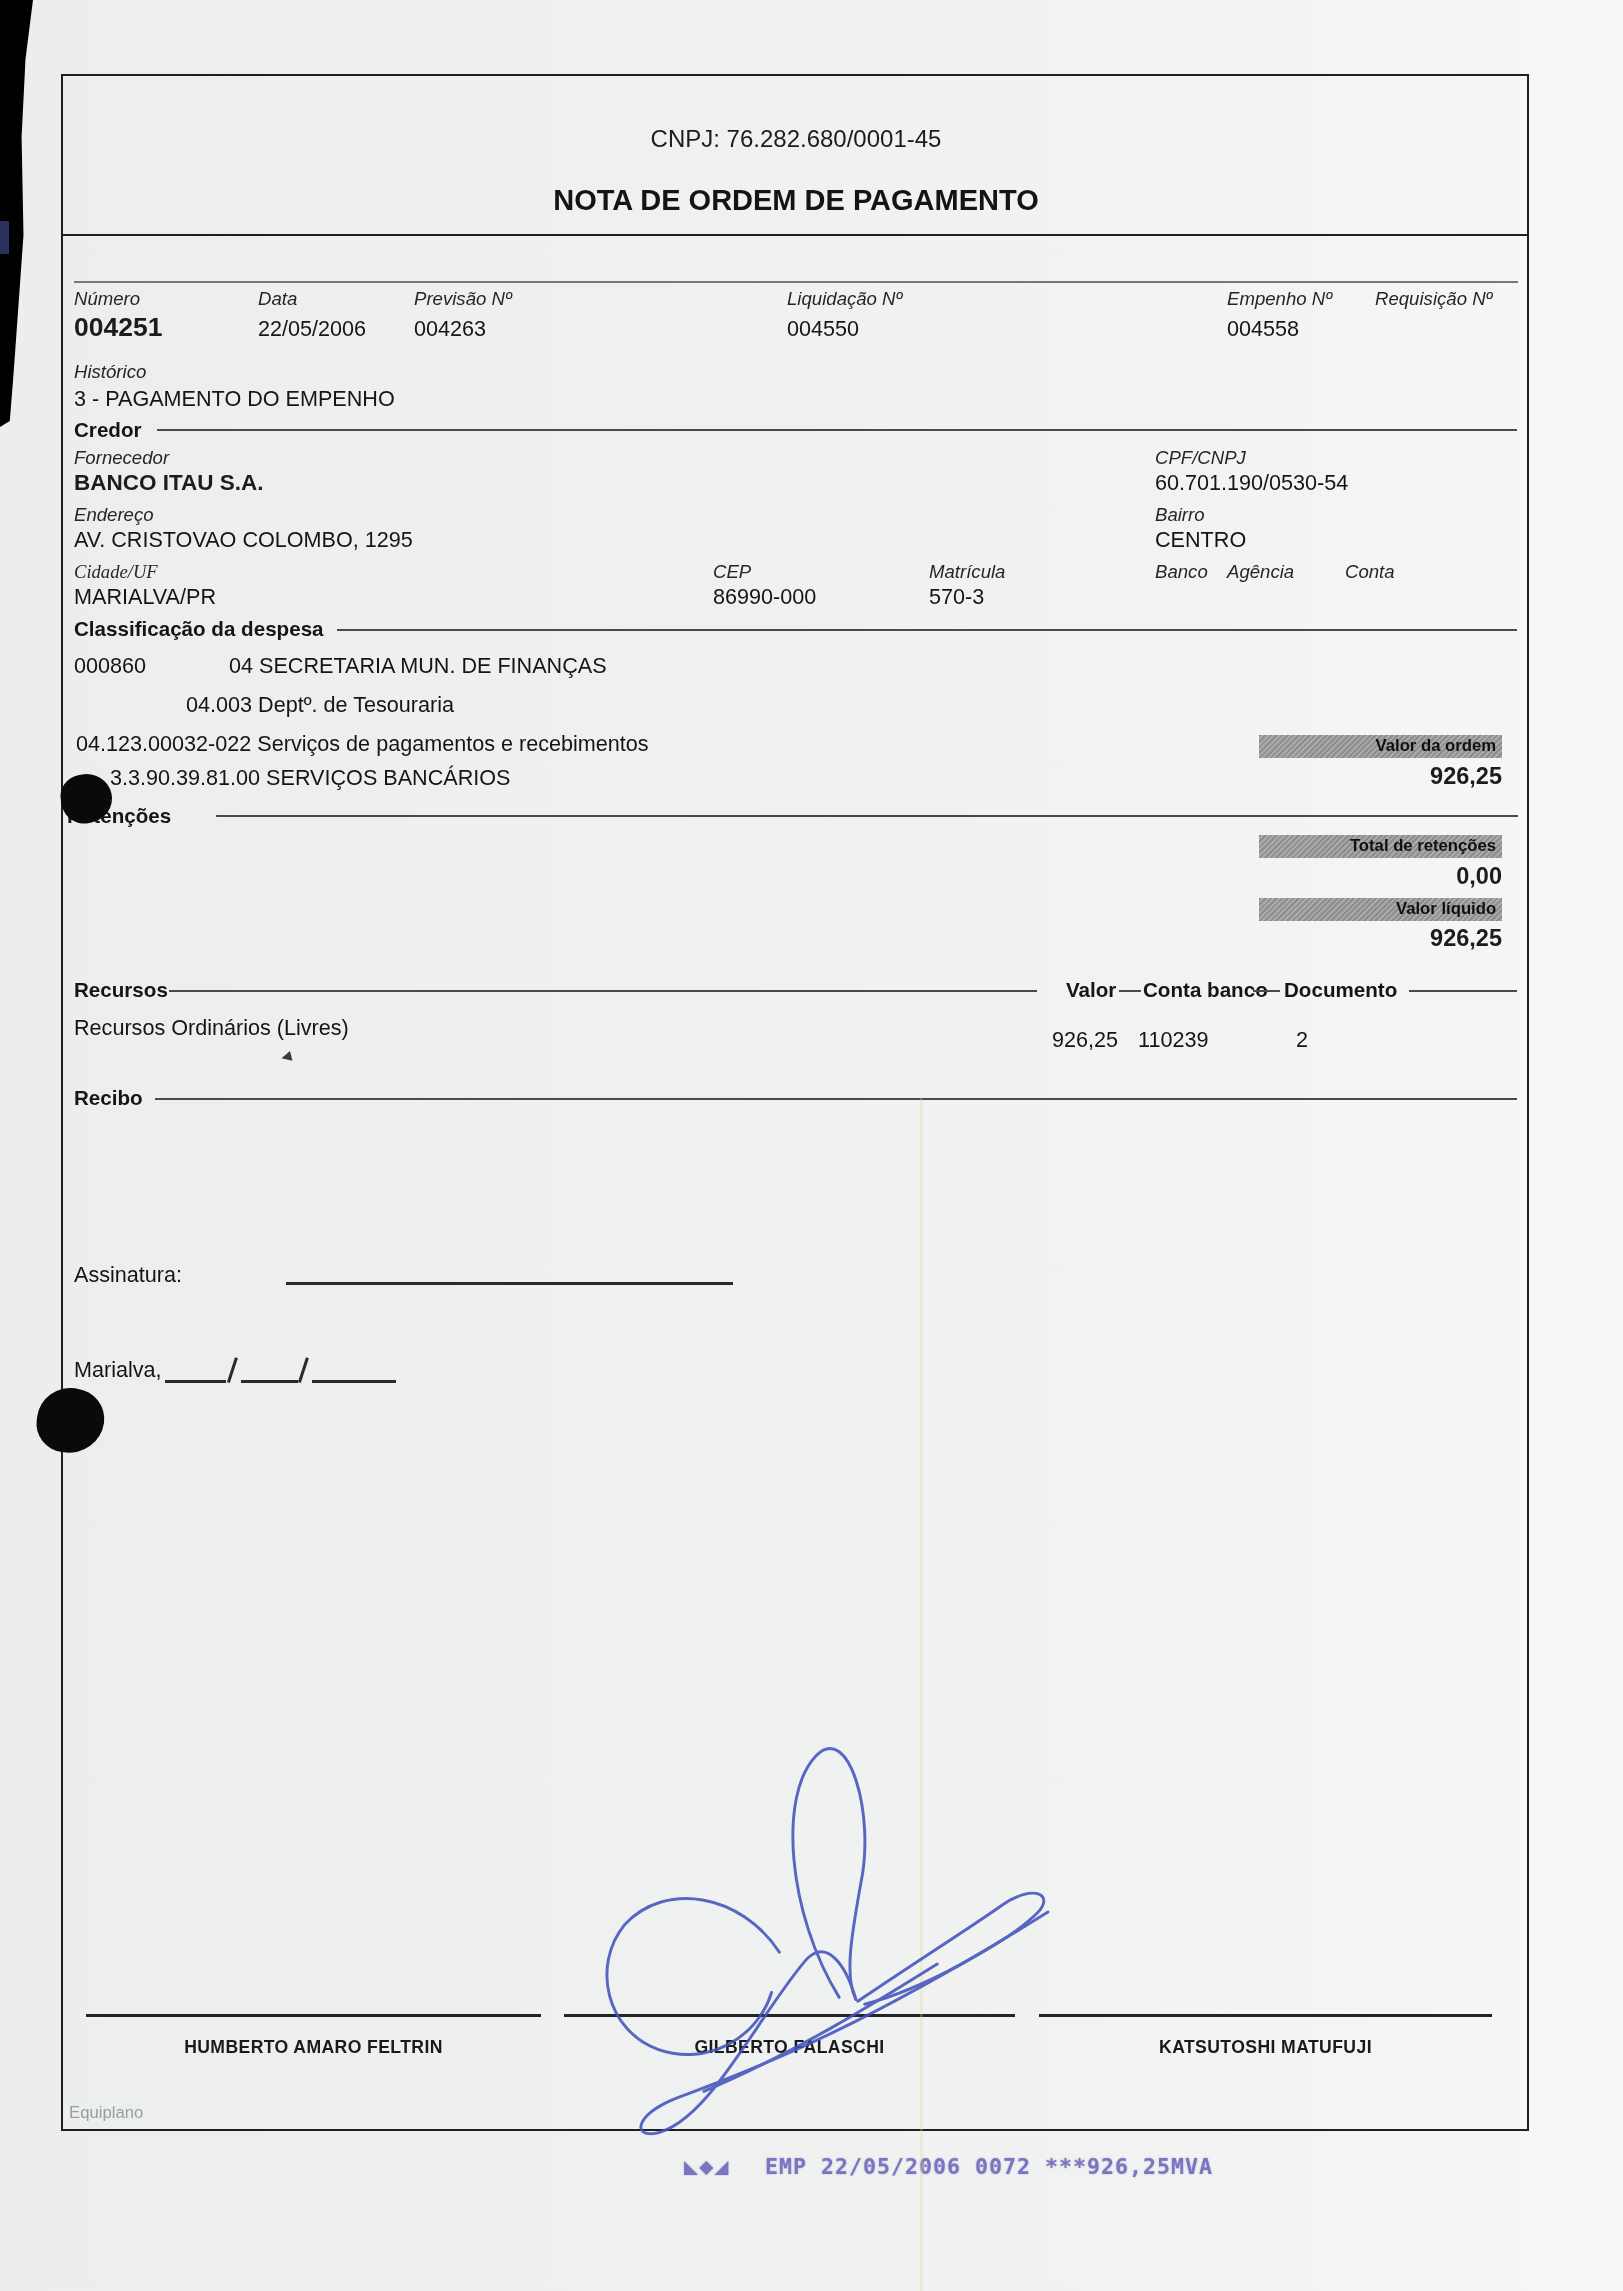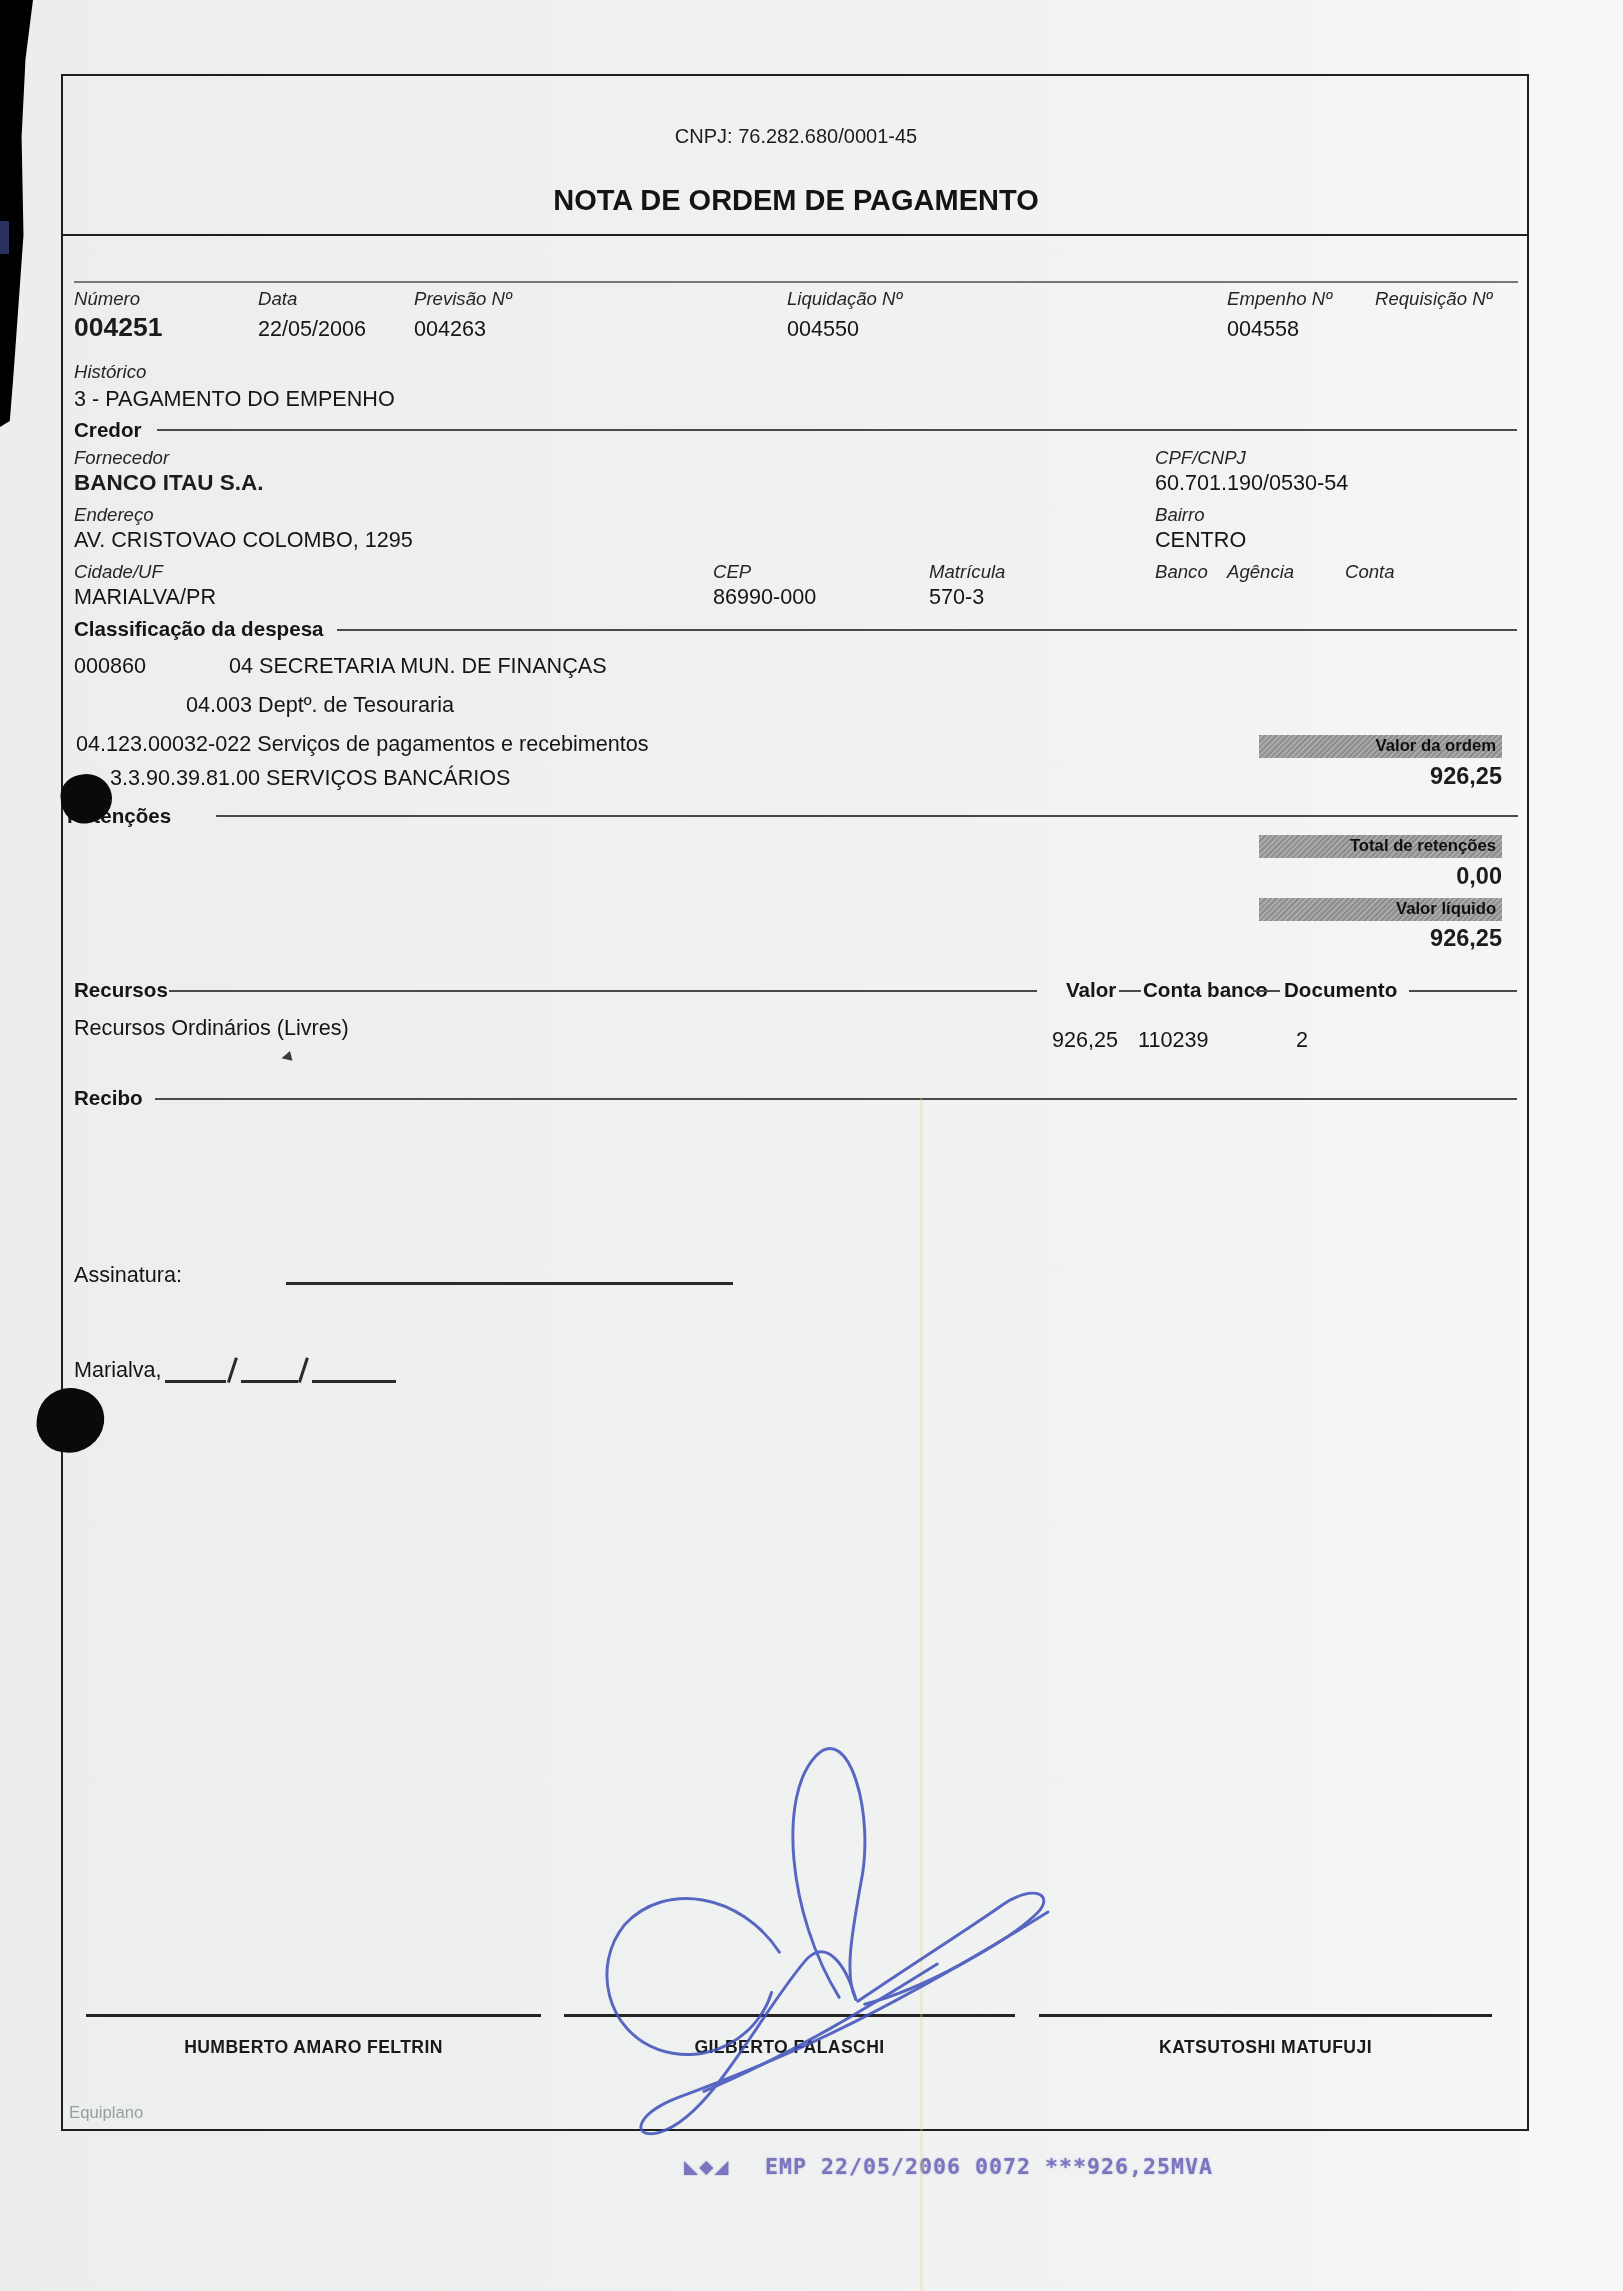--- a/index.html
+++ b/index.html
@@ -27,21 +27,21 @@
          text-shadow:0 0 2px rgba(126,115,196,.55);white-space:nowrap;}
   .slash{position:absolute;width:2.5px;height:25.5px;background:#2a2a2a;transform:rotate(18deg);}
   .useg{position:absolute;height:2.9px;background:#2a2a2a;}
 </style>
 </head>
 <body>
 
 <div class="page">
 
   <div class="box" style="left:61px;top:74px;width:1464px;height:158px;"></div>
-  <div class="abs" style="left:61px;top:125px;width:1470px;text-align:center;font-size:20px;">CNPJ: 76.282.680/0001-45</div>
+  <div class="abs" style="left:61px;top:125px;width:1470px;text-align:center;font-size:24px;">CNPJ: 76.282.680/0001-45</div>
   <div class="abs" style="left:61px;top:184px;width:1470px;text-align:center;font-size:29px;font-weight:bold;color:#141414;">NOTA DE ORDEM DE PAGAMENTO</div>
 
   <div class="abs" style="left:61px;top:235px;width:1464px;height:1894px;border-left:2.9px solid #1f1f1f;border-right:2.9px solid #1f1f1f;border-bottom:2.9px solid #1f1f1f;"></div>
 
   <div class="hline" style="left:74px;top:281px;width:1444px;height:1.5px;background:#777;"></div>
 
   <div class="abs lbl" style="left:74px;top:288px;">Número</div>
   <div class="abs" style="left:74px;top:312px;font-size:26.5px;font-weight:bold;">004251</div>
   <div class="abs lbl" style="left:258px;top:288px;">Data</div>
   <div class="abs val" style="left:258px;top:316px;">22/05/2006</div>
@@ -63,21 +63,21 @@
   <div class="abs lbl" style="left:74px;top:447px;">Fornecedor</div>
   <div class="abs" style="left:74px;top:470px;font-size:22.5px;font-weight:bold;">BANCO ITAU S.A.</div>
   <div class="abs lbl" style="left:1155px;top:447px;">CPF/CNPJ</div>
   <div class="abs val" style="left:1155px;top:470px;">60.701.190/0530-54</div>
 
   <div class="abs lbl" style="left:74px;top:504px;">Endereço</div>
   <div class="abs val" style="left:74px;top:527px;">AV. CRISTOVAO COLOMBO, 1295</div>
   <div class="abs lbl" style="left:1155px;top:504px;">Bairro</div>
   <div class="abs val" style="left:1155px;top:527px;">CENTRO</div>
 
-  <div class="abs lbl" style="left:74px;top:561px;">Cidade/UF</div>
+  <div class="abs lbl" style="left:74px;top:561px;font-family:Liberation Serif, serif;">Cidade/UF</div>
   <div class="abs val" style="left:74px;top:584px;">MARIALVA/PR</div>
   <div class="abs lbl" style="left:713px;top:561px;">CEP</div>
   <div class="abs val" style="left:713px;top:584px;">86990-000</div>
   <div class="abs lbl" style="left:929px;top:561px;">Matrícula</div>
   <div class="abs val" style="left:929px;top:584px;">570-3</div>
   <div class="abs lbl" style="left:1155px;top:561px;">Banco</div>
   <div class="abs lbl" style="left:1227px;top:561px;">Agência</div>
   <div class="abs lbl" style="left:1345px;top:561px;">Conta</div>
 
   <div class="abs sech" style="left:74px;top:617px;">Classificação da despesa</div>

